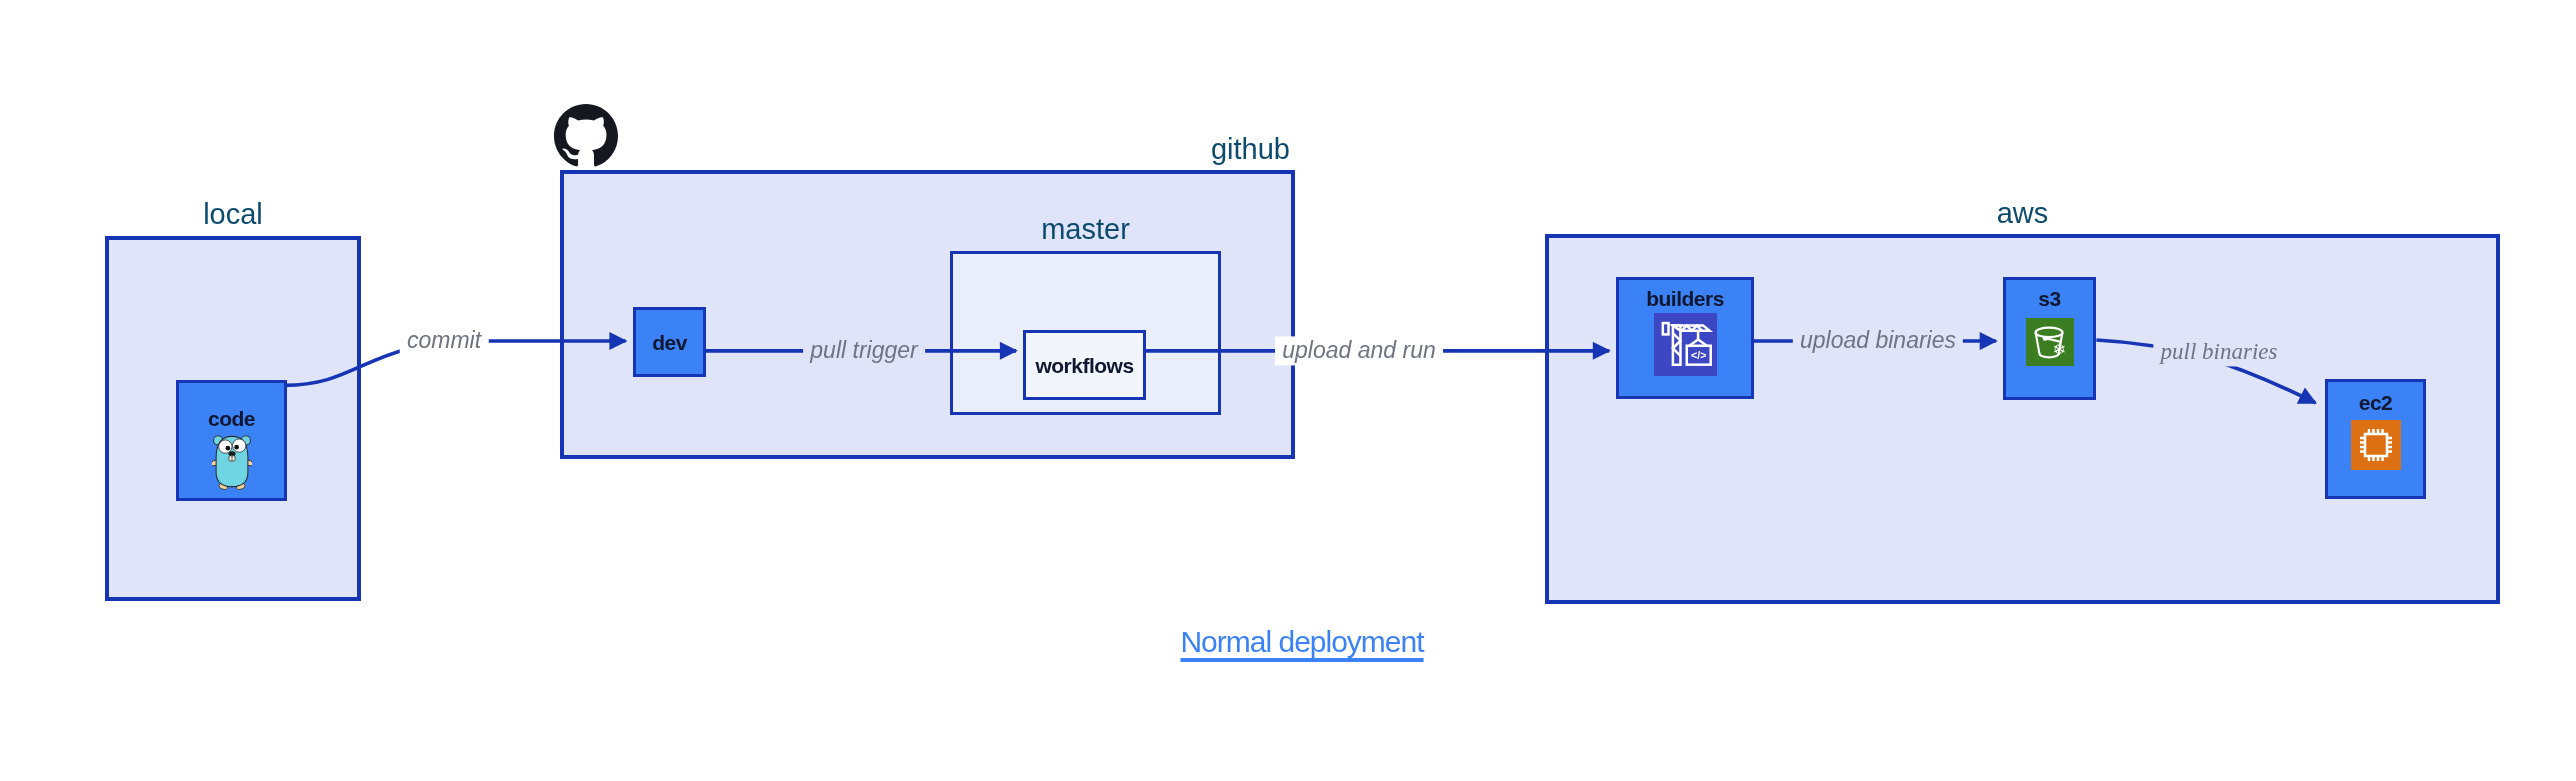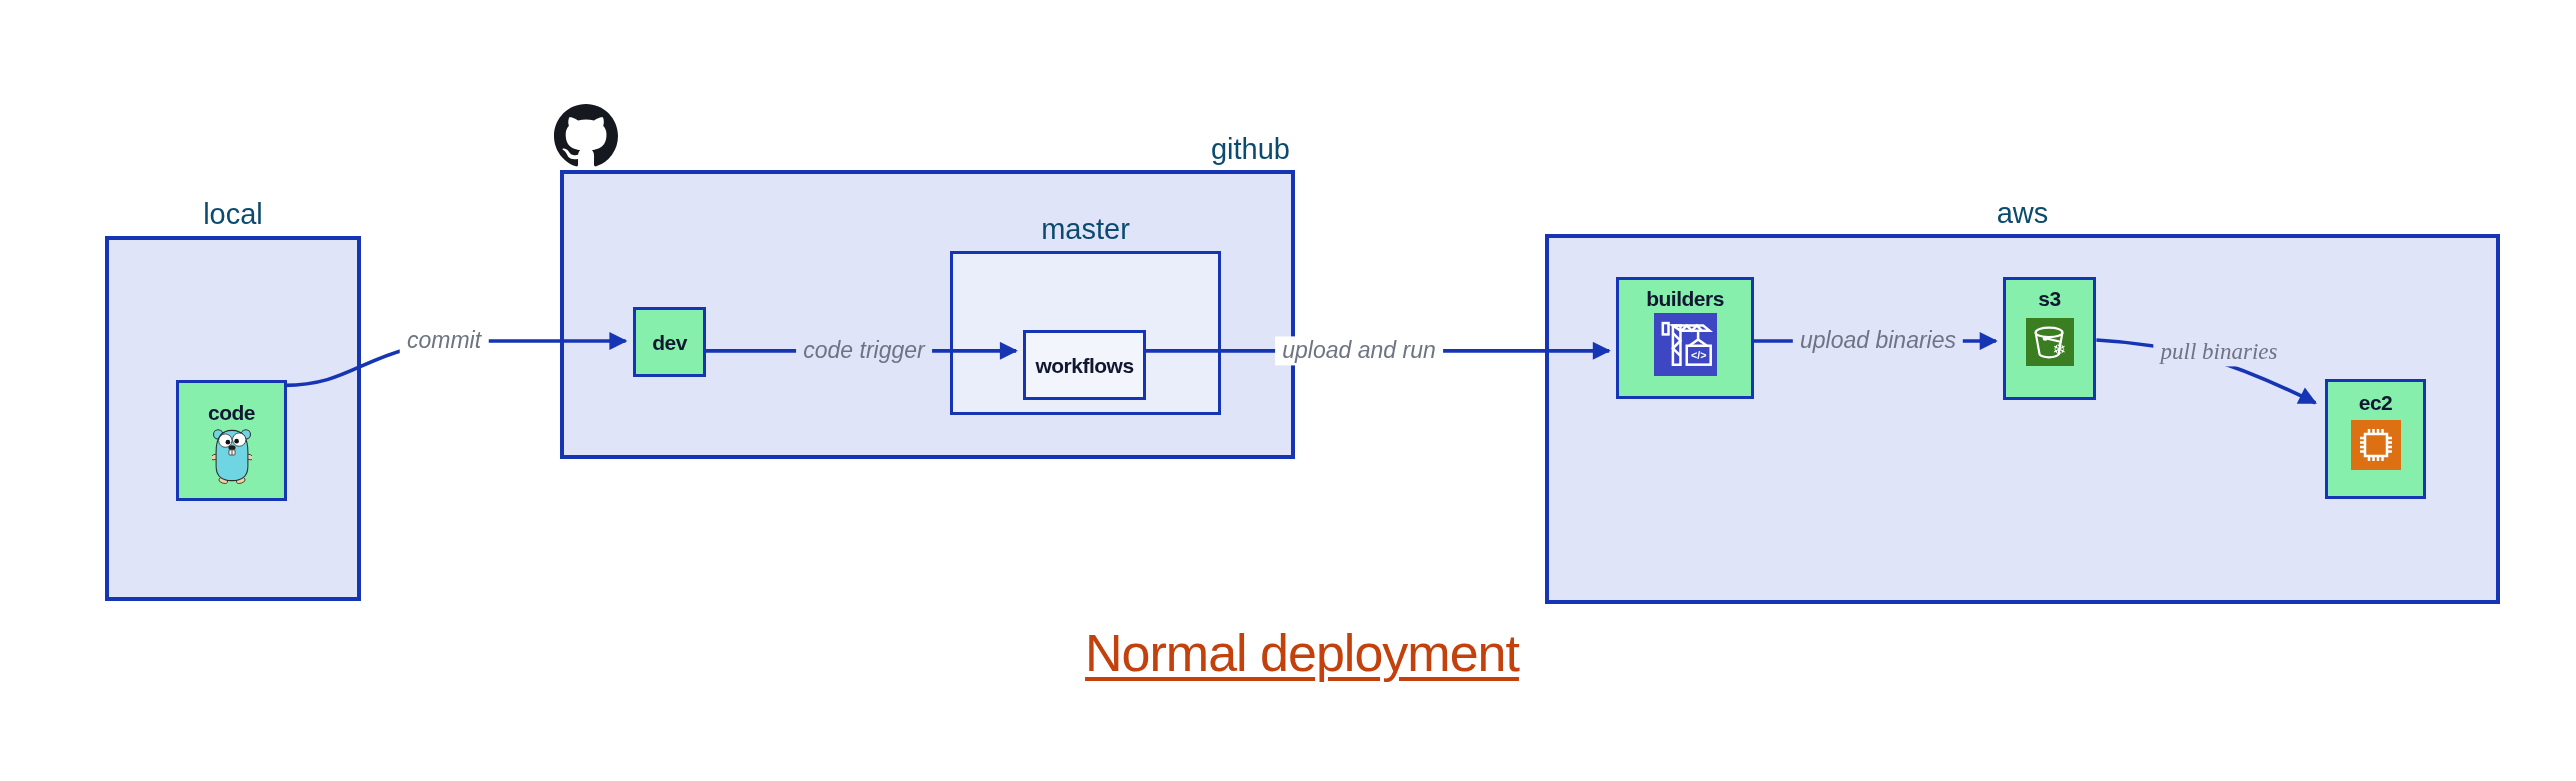--- a/index.html
+++ b/index.html
@@ -19,21 +19,21 @@
   }
   .subregion{
     position:absolute;
     background:#eaeefa;
     border:3.6px solid #1535b4;
     box-sizing:border-box;
     z-index:2;
   }
   .node{
     position:absolute;
-    background:#86efac;
+    background:#3b82f6;
     border:3.6px solid #1535b4;
     box-sizing:border-box;
     z-index:3;
     display:flex;flex-direction:column;align-items:center;
   }
   .region-label{
     position:absolute;
     color:#0c4a6e;
     font-size:29px;
     line-height:1;
@@ -62,22 +62,22 @@
     z-index:6;
     white-space:nowrap;
   }
   .bg-white{background:#ffffff;}
   .bg-region{background:#dfe4f9;}
   #edges{position:absolute;left:0;top:0;z-index:5;pointer-events:none;}
   #diagram-title{
     position:absolute;
     left:1302px;top:625px;
     transform:translateX(-50%);
-    color:#c2410c;
-    font-size:52px;
+    color:#3b82f6;
+    font-size:30px;
     letter-spacing:-1px;
     line-height:1.1;
     text-decoration:underline;
     text-decoration-thickness:4.1px;
     text-underline-offset:6.2px;
     white-space:nowrap;
     z-index:4;
   }
   .icon-box{display:block;}
   #github-logo{position:absolute;left:554px;top:104px;z-index:4;}
@@ -94,21 +94,21 @@
 
   <div class="region-label" style="left:105px;top:200px;width:256px;text-align:center;">local</div>
   <div class="region-label" style="right:1314px;top:135px;">github</div>
   <div class="region-label" style="left:950px;top:215px;width:271px;text-align:center;">master</div>
   <div class="region-label" style="left:1545px;top:199px;width:955px;text-align:center;">aws</div>
 
   <svg id="github-logo" width="64" height="64" viewBox="0 0 16 16">
     <path fill="#15181f" d="M8 0C3.58 0 0 3.58 0 8c0 3.54 2.29 6.53 5.47 7.59.4.07.55-.17.55-.38 0-.19-.01-.82-.01-1.49-2.01.37-2.53-.49-2.69-.94-.09-.23-.48-.94-.82-1.13-.28-.15-.68-.52-.01-.53.63-.01 1.08.58 1.23.82.72 1.21 1.87.87 2.33.66.07-.52.28-.87.51-1.07-1.78-.2-3.64-.89-3.64-3.95 0-.87.31-1.59.82-2.15-.08-.2-.36-1.02.08-2.12 0 0 .67-.21 2.2.82.64-.18 1.32-.27 2-.27s1.36.09 2 .27c1.53-1.04 2.2-.82 2.2-.82.44 1.1.16 1.92.08 2.12.51.56.82 1.27.82 2.15 0 3.07-1.87 3.75-3.65 3.95.29.25.54.73.54 1.48 0 1.07-.01 1.93-.01 2.2 0 .21.15.46.55.38A8.01 8.01 0 0 0 16 8c0-4.42-3.58-8-8-8z"></path>
   </svg>
 
-  <div class="node" style="left:176px;top:380px;width:111px;height:121px;padding-top:19px;">
+  <div class="node" style="left:176px;top:380px;width:111px;height:121px;padding-top:25px;">
     <div class="node-label">code</div>
     <svg class="icon-box" width="40" height="57" viewBox="0 0 78 110" style="margin-top:4.1px;">
 
       <circle cx="12" cy="14" r="9" fill="#6fd5e2" stroke="#2b2b2b" stroke-width="2"></circle>
       <circle cx="66" cy="14" r="9" fill="#6fd5e2" stroke="#2b2b2b" stroke-width="2"></circle>
 
       <ellipse cx="5" cy="58" rx="7" ry="5" fill="#f6d2a2" stroke="#2b2b2b" stroke-width="1.5" transform="rotate(-25 5 58)"></ellipse>
       <ellipse cx="73" cy="58" rx="7" ry="5" fill="#f6d2a2" stroke="#2b2b2b" stroke-width="1.5" transform="rotate(25 73 58)"></ellipse>
 
       <ellipse cx="22" cy="104" rx="9" ry="5" fill="#f6d2a2" stroke="#2b2b2b" stroke-width="1.5" transform="rotate(20 22 104)"></ellipse>
@@ -217,21 +217,21 @@
     <g stroke="#1535b4" stroke-width="7" fill="none">
       <path d="M 552 748 C 700 748 710 662 930 662 L 1214 662" marker-end="url(#arrow)"></path>
       <path d="M 1370 681 L 1972 681" marker-end="url(#arrow)"></path>
       <path d="M 2224 681 L 3123 681" marker-end="url(#arrow)"></path>
       <path d="M 3404 662 L 3874 662" marker-end="url(#arrow)"></path>
       <path d="M 4069 660 C 4220 668 4330 700 4494 782" marker-end="url(#arrow)"></path>
     </g>
   </svg>
 
   <div class="edge-label bg-white" style="left:444px;top:341px;">commit</div>
-  <div class="edge-label bg-region" style="left:864px;top:351px;">code trigger</div>
+  <div class="edge-label bg-region" style="left:864px;top:351px;">pull trigger</div>
   <div class="edge-label bg-white" style="left:1359px;top:351px;">upload and run</div>
   <div class="edge-label bg-region" style="left:1878px;top:341px;">upload binaries</div>
   <div class="edge-label bg-region" style="left:2219px;top:352px;font-family:Liberation Serif, serif;">pull binaries</div>
 
   <div id="diagram-title">Normal deployment</div>
 
 </div>
 
 
 </body></html>

